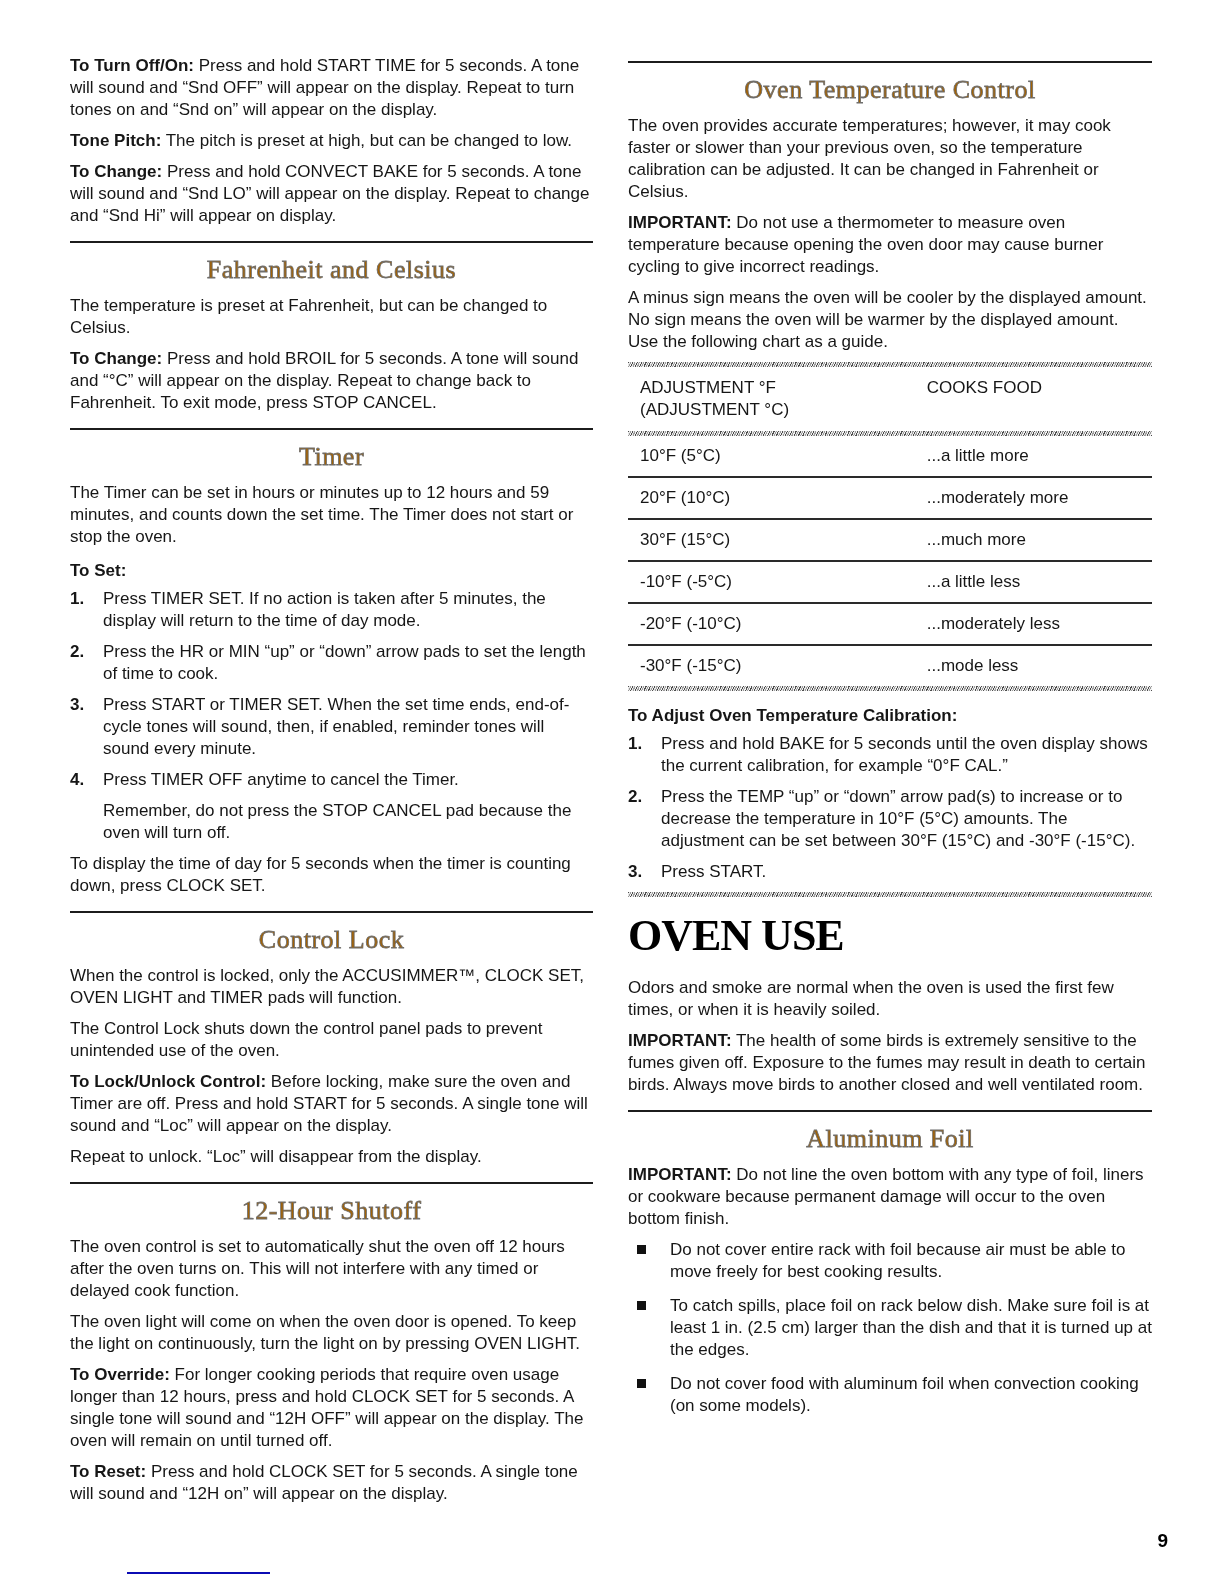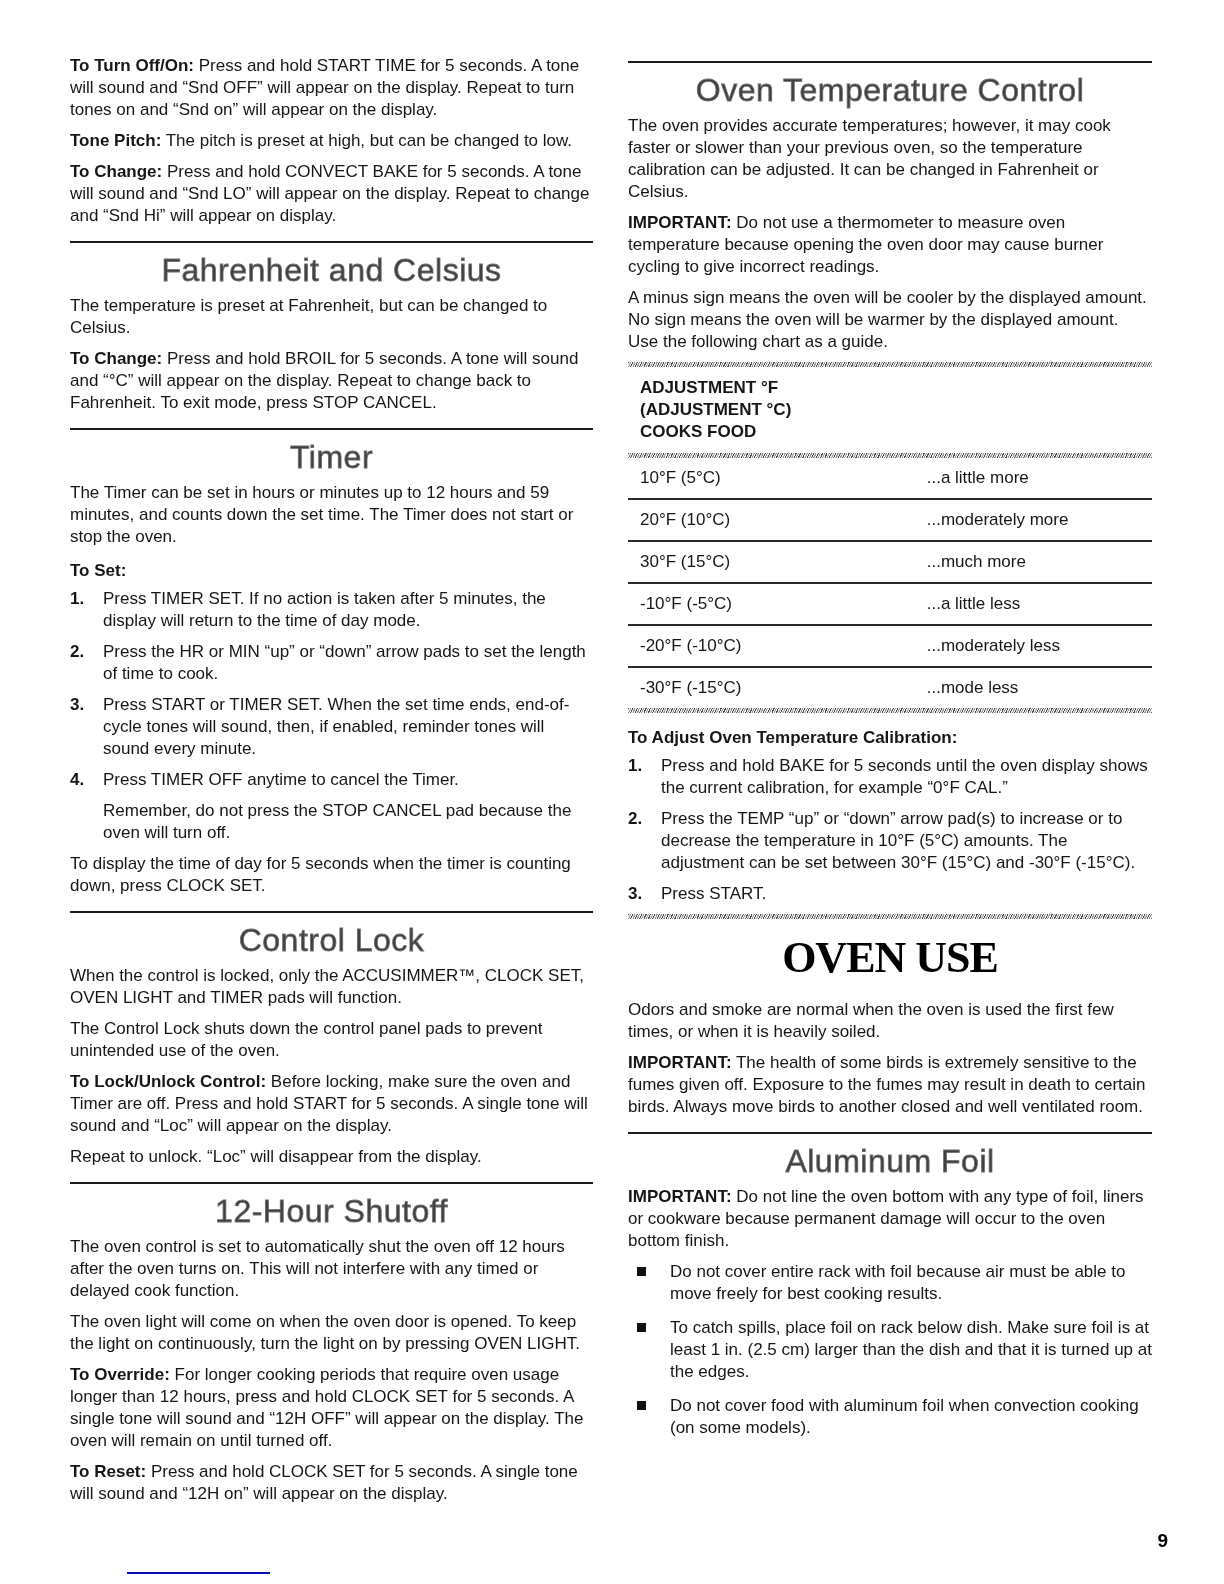--- a/index.html
+++ b/index.html
@@ -14,45 +14,45 @@
   #right-col { left:628px; width:524px; }
 
   p.para { margin:0 0 9px 0; }
   .lead { font-weight:bold; }
   .rule { border:none; border-top:2px solid #1c1c1c; margin:14px 0 0 0; }
   .hatch {
     height:5px; margin:0;
     background:repeating-linear-gradient(115deg,#4d4d4d 0 1px,#e9e9e9 1px 2px,#9a9a9a 2px 3px,#f3f3f3 3px 4px);
   }
   .sc-heading {
-    font-family:Liberation Sans, sans-serif;
-    font-size:32px; line-height:30px;
+    font-family:Liberation Serif, serif;
+    font-size:26px; line-height:30px;
     text-align:center; margin:12px 0 10px 0;
-    color:#404040; -webkit-text-stroke:0.8px #6e6e6e;
+    color:#a16207; -webkit-text-stroke:0.8px #6e6e6e;
     letter-spacing:0.5px; font-weight:normal;
   }
   .big-heading {
     font-family:"Liberation Serif", serif;
     font-size:44px; line-height:46px; font-weight:bold;
-    text-align:center; color:#000; margin:16px 0 18px 0;
+    color:#000; margin:16px 0 18px 0;
     letter-spacing:-1px;
   }
   .bold-line { font-weight:bold; margin:12px 0 6px 0; }
   .step { display:flex; margin:0 0 9px 0; }
   .step .num { flex:none; width:33px; font-weight:bold; }
   .step .txt { flex:1; }
   .step-note { margin:0 0 9px 33px; }
   .bullet { display:flex; margin:0 0 12px 0; }
   .bullet .sq { flex:none; width:9px; height:9px; background:#111; margin:6px 24px 0 9px; }
   .bullet .txt { flex:1; }
 
   .trow { display:flex; padding:9px 0 9px 12px; }
   .trow .c1 { width:56%; }
   .trow .c2 { width:44%; }
-  .thead { font-weight:bold; padding-top:10px; padding-bottom:10px;flex-direction:column; }
+  .thead { font-weight:normal; padding-top:10px; padding-bottom:10px; }
   .rowline { border-top:2px solid #2a2a2a; margin:0; }
   .cal-table { margin-top:4px; margin-bottom:14px; }
 
   #page-number {
     position:absolute; left:1118px; top:1530px; width:50px;
     text-align:right; font-weight:bold; font-size:19px; color:#000;
   }
   #footer-blue-line {
     position:absolute; left:127px; top:1572px; width:143px; height:2px;
     background:#0b0bb4;

